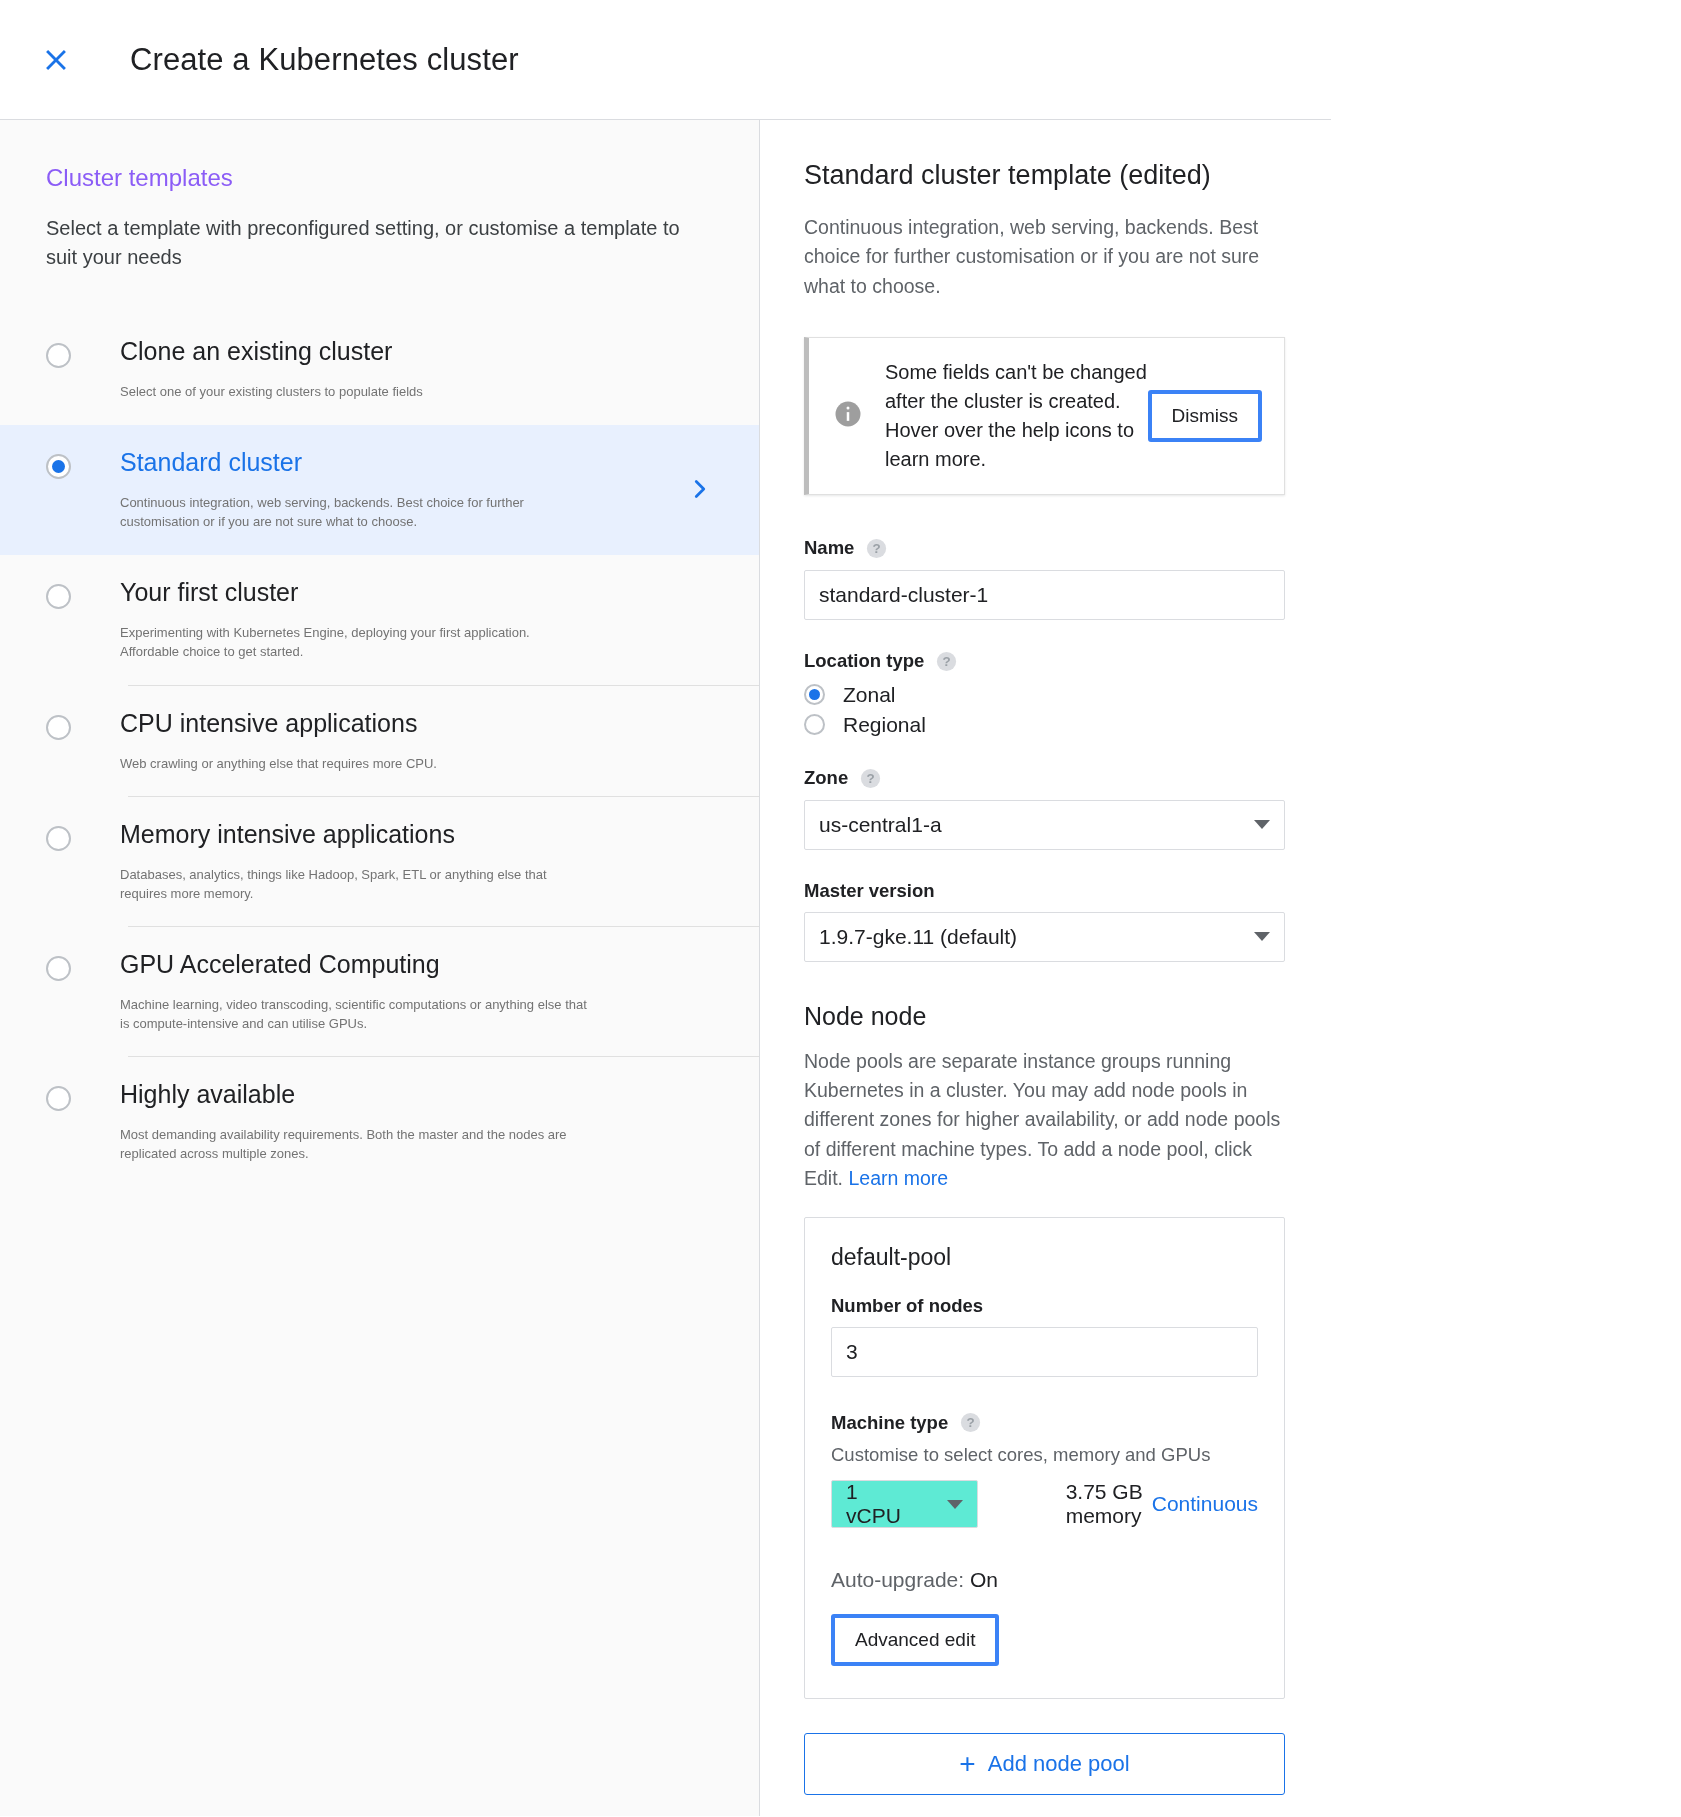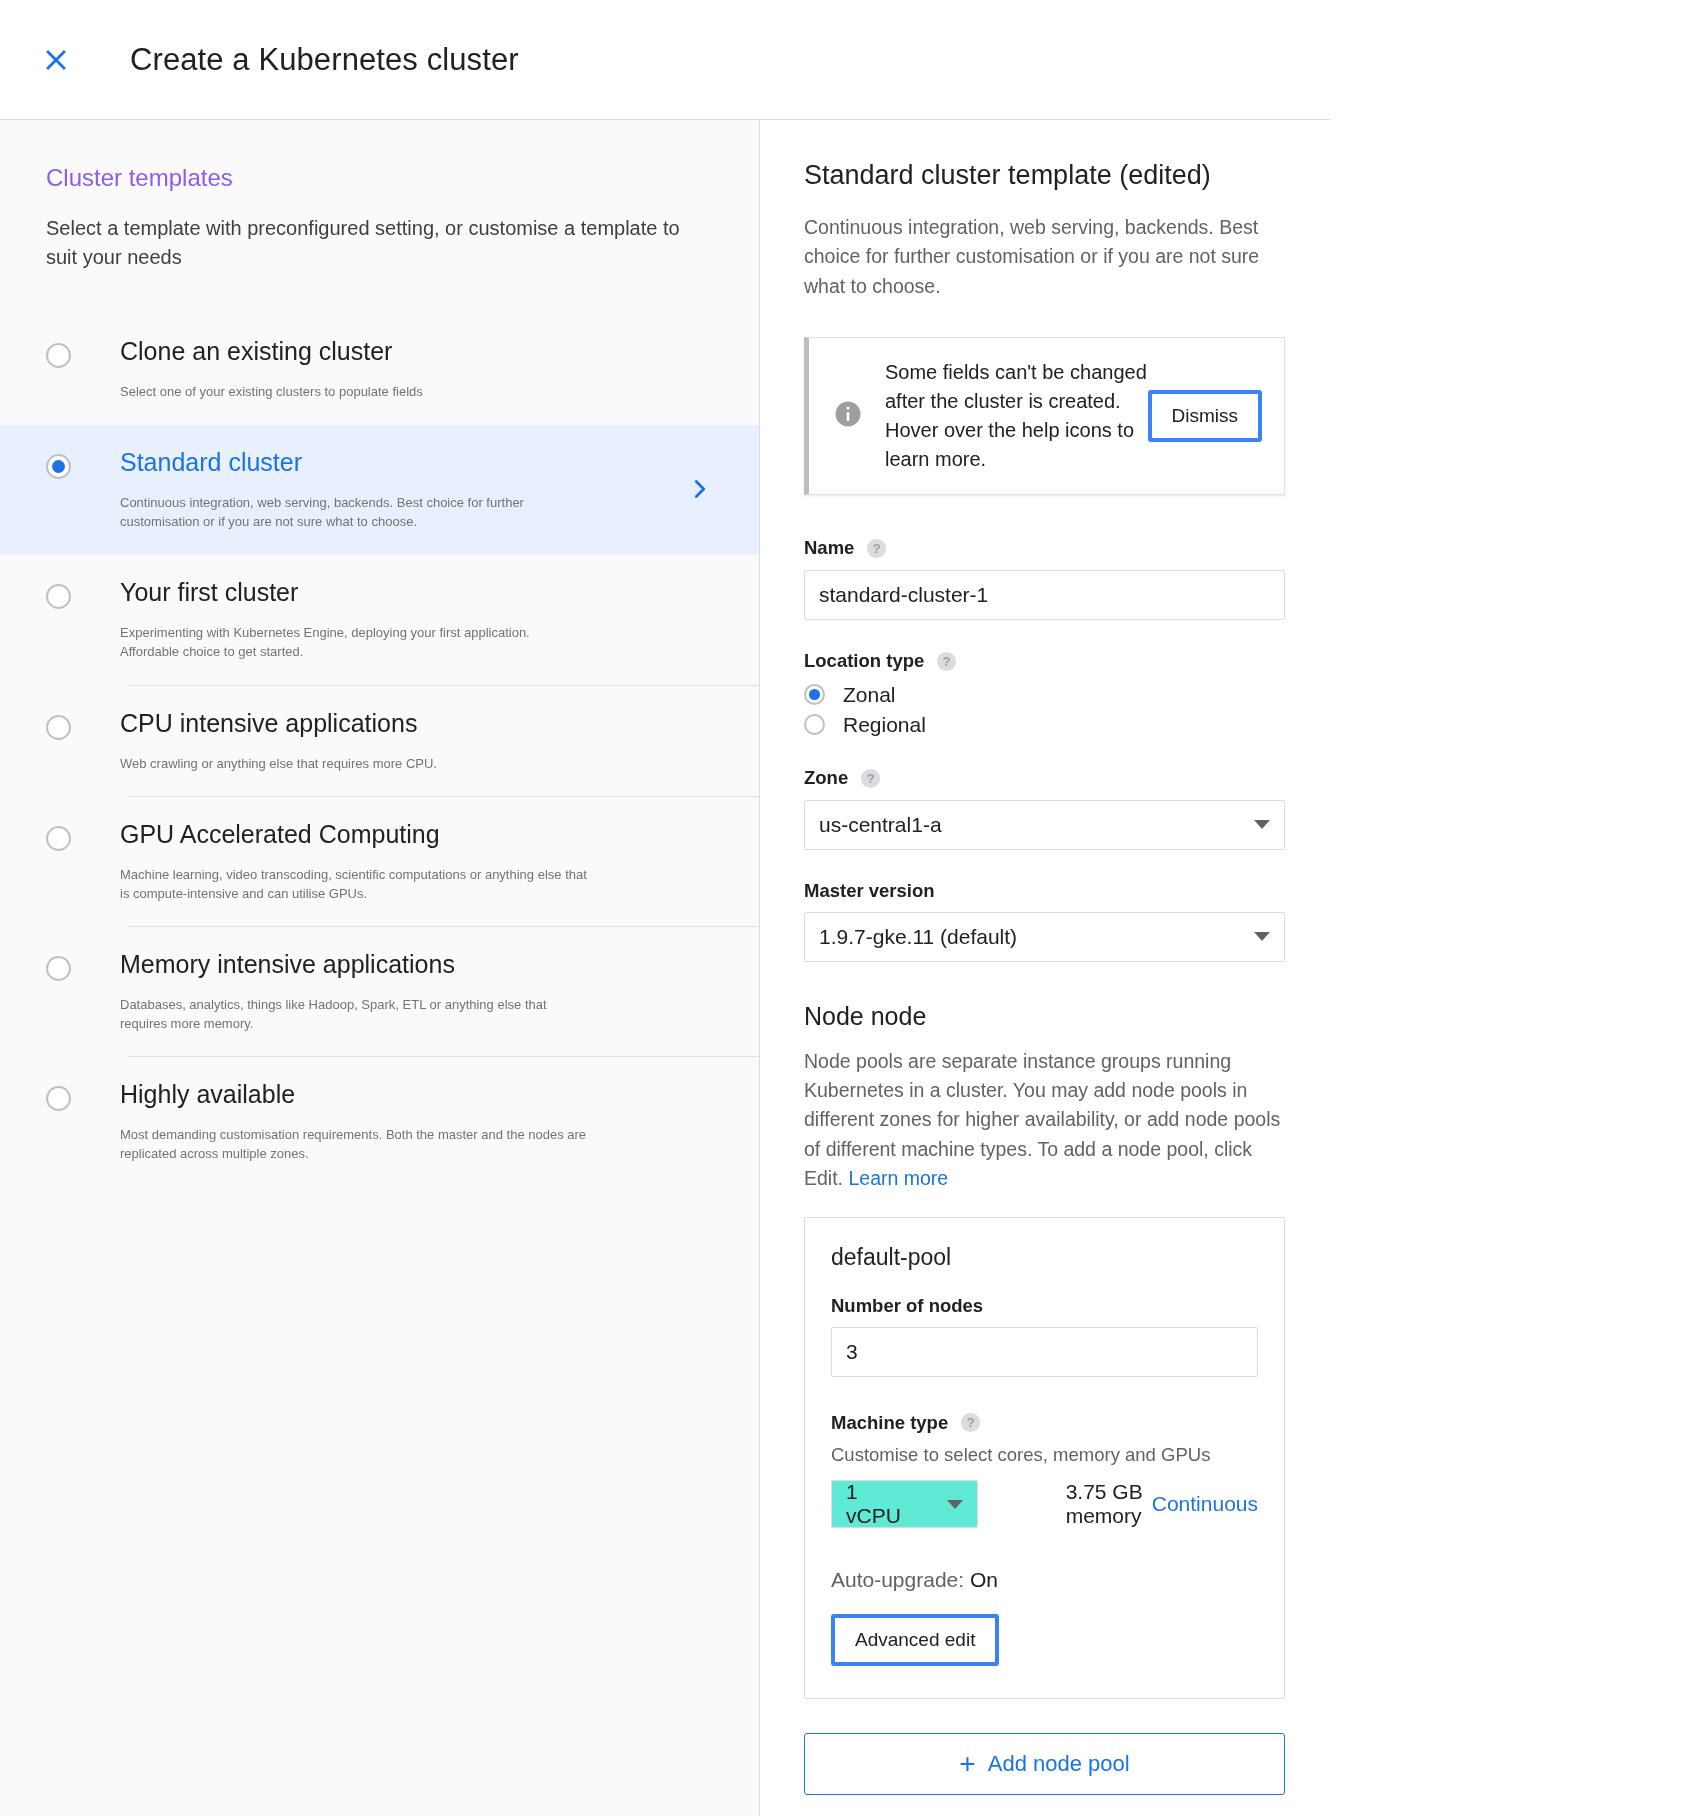--- a/index.html
+++ b/index.html
@@ -398,40 +398,40 @@
           <div class="tpl-body">
             <div class="tpl-name">CPU intensive applications</div>
             <div class="tpl-desc">Web crawling or anything else that requires more CPU.</div>
           </div>
           <div class="divider"></div>
         </div>
 
         <div class="tpl-item">
           <div class="radio"></div>
           <div class="tpl-body">
+            <div class="tpl-name">Memory intensive applications</div>
+            <div class="tpl-desc">Databases, analytics, things like Hadoop, Spark, ETL or anything else that requires more memory.</div>
+          </div>
+          <div class="divider"></div>
+        </div>
+
+        <div class="tpl-item">
+          <div class="radio"></div>
+          <div class="tpl-body">
             <div class="tpl-name">GPU Accelerated Computing</div>
             <div class="tpl-desc">Machine learning, video transcoding, scientific computations or anything else that is compute-intensive and can utilise GPUs.</div>
           </div>
           <div class="divider"></div>
         </div>
 
         <div class="tpl-item">
           <div class="radio"></div>
           <div class="tpl-body">
-            <div class="tpl-name">Memory intensive applications</div>
-            <div class="tpl-desc">Databases, analytics, things like Hadoop, Spark, ETL or anything else that requires more memory.</div>
-          </div>
-          <div class="divider"></div>
-        </div>
-
-        <div class="tpl-item">
-          <div class="radio"></div>
-          <div class="tpl-body">
             <div class="tpl-name">Highly available</div>
-            <div class="tpl-desc">Most demanding customisation requirements. Both the master and the nodes are replicated across multiple zones.</div>
+            <div class="tpl-desc">Most demanding availability requirements. Both the master and the nodes are replicated across multiple zones.</div>
           </div>
         </div>
 
       </div>
     </div>
 
     <div class="right-pane">
 
       <div class="rp-title">Standard cluster template (edited)</div>
       <div class="rp-sub">Continuous integration, web serving, backends. Best choice for further customisation or if you are not sure what to choose.</div>

